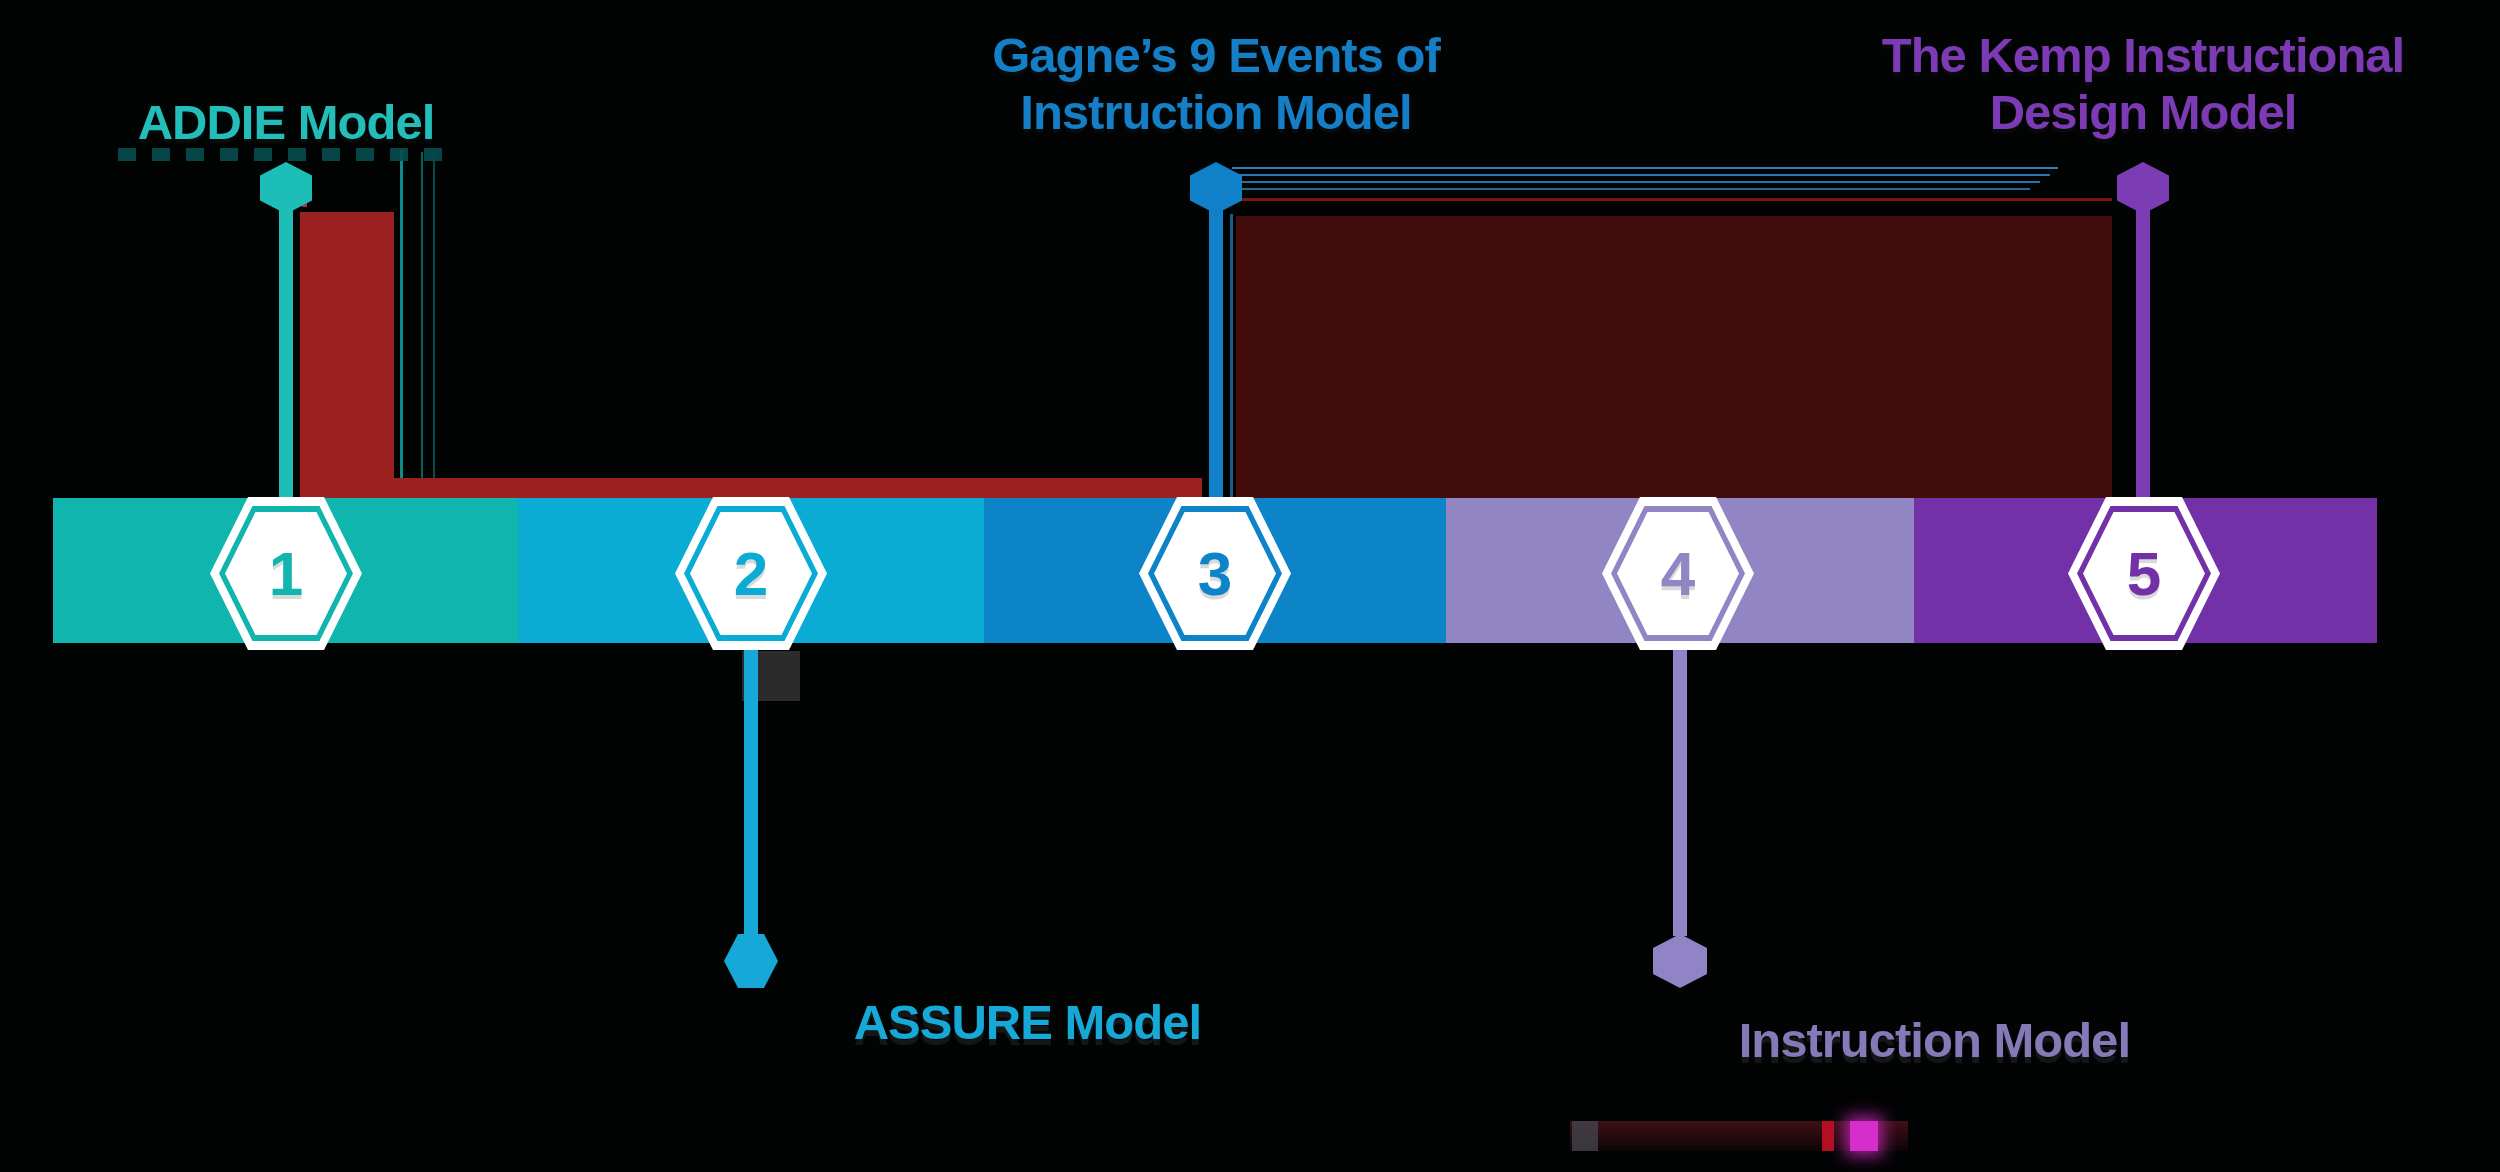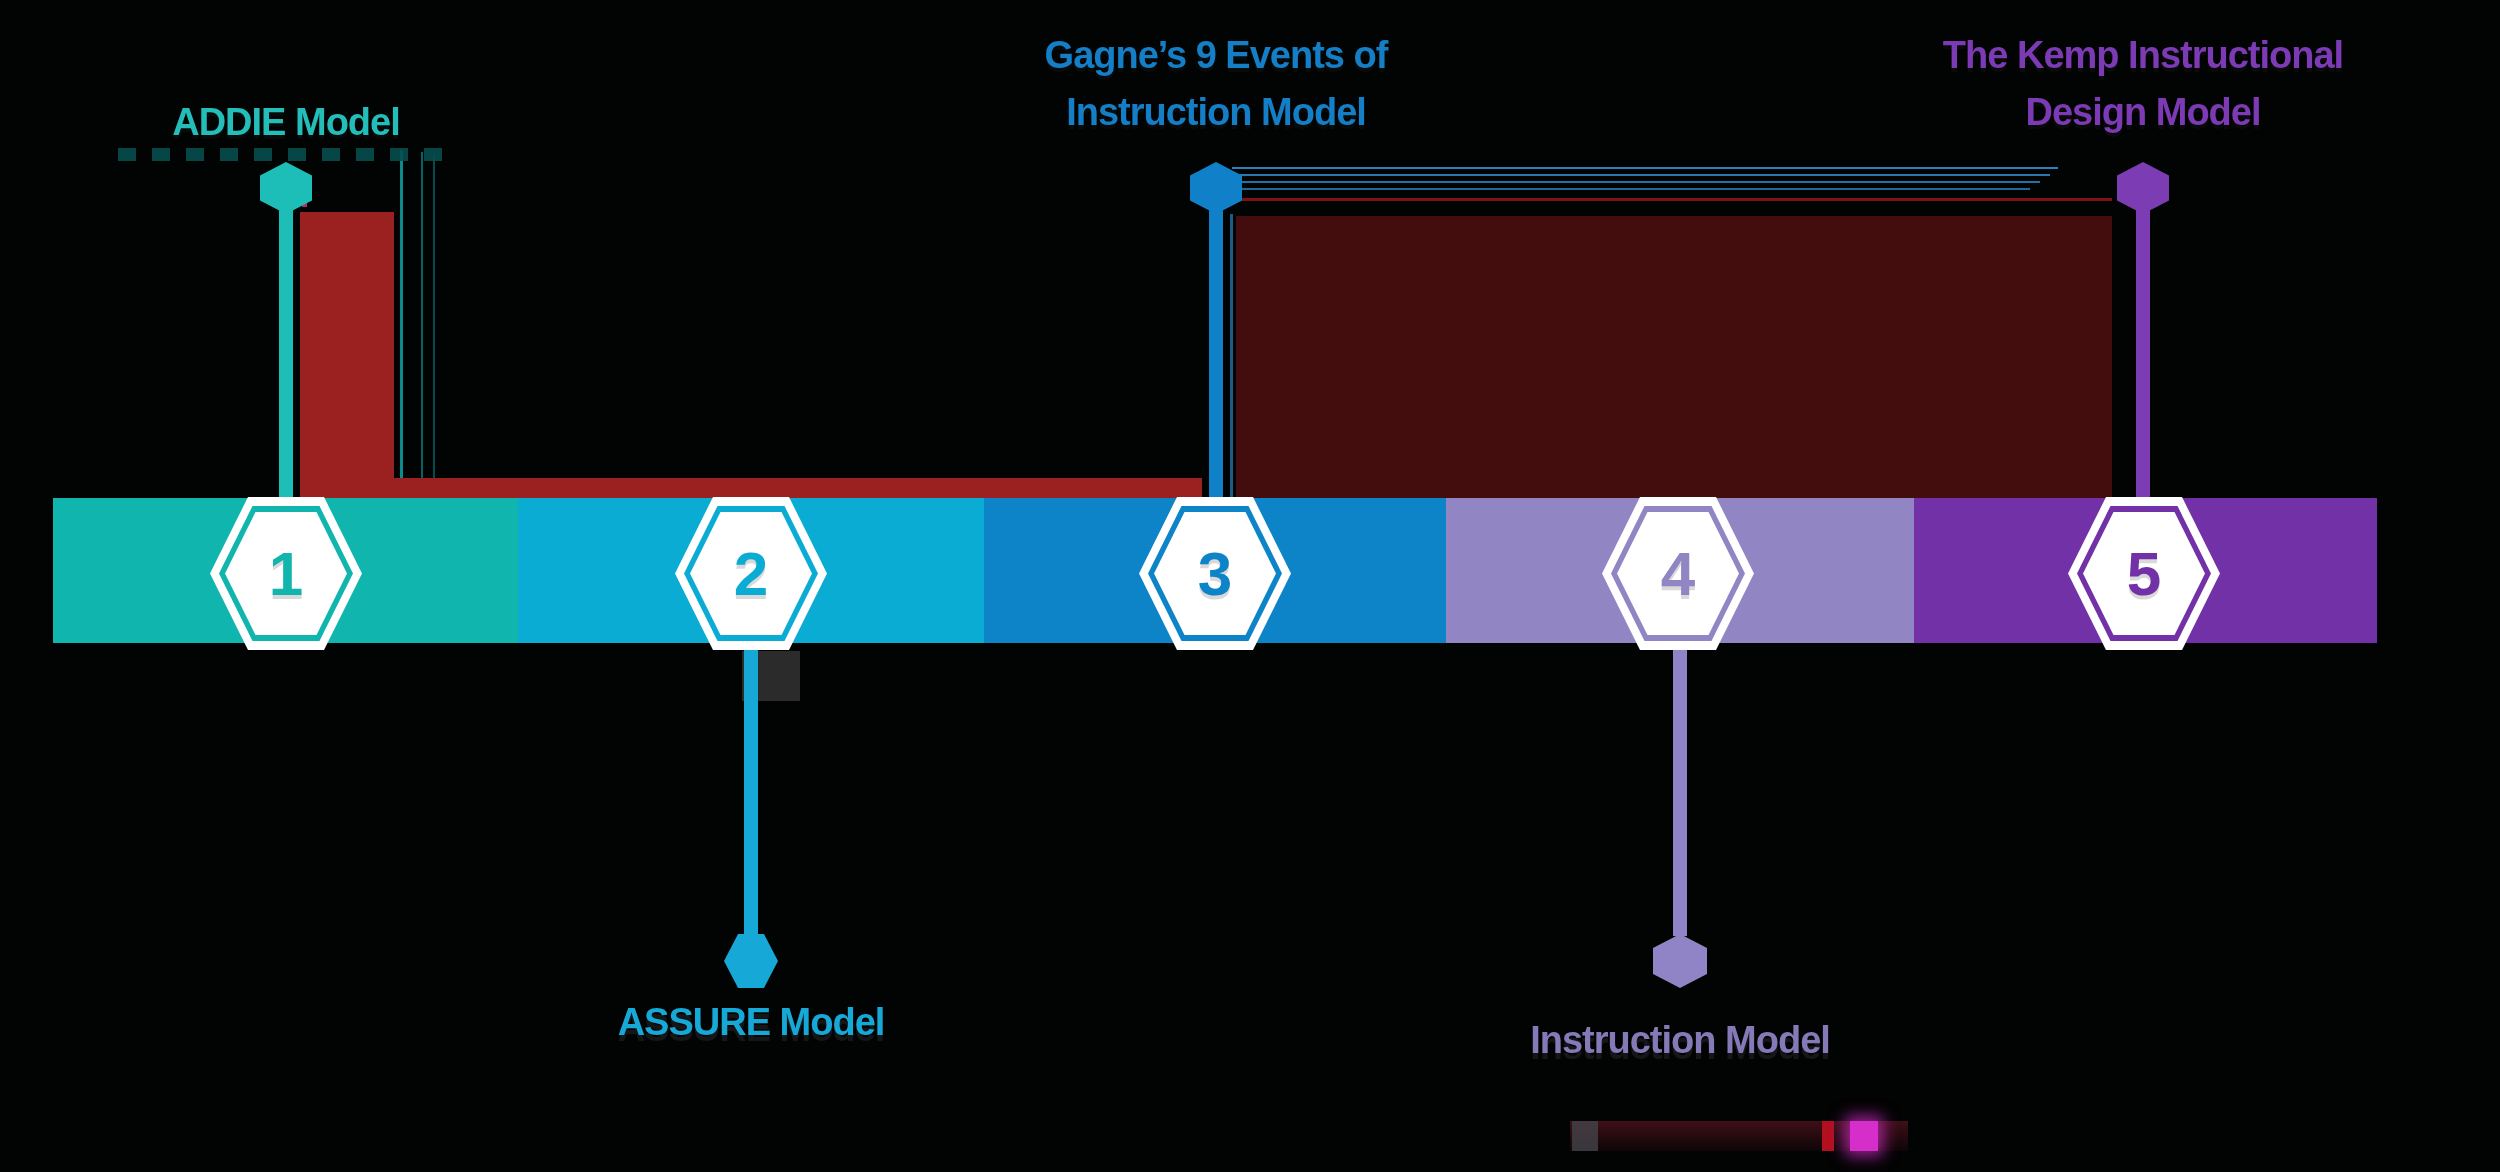--- a/index.html
+++ b/index.html
@@ -50,25 +50,25 @@
   .hex.inner{left:15px;top:15px;right:15px;bottom:15px;background:#ffffff;}
   .badge .num{
     position:absolute;left:0;top:0;width:100%;height:100%;
     display:flex;align-items:center;justify-content:center;
     font-size:62px;font-weight:bold;color:var(--b,#888);
     text-shadow:0 4px 0 rgba(0,0,0,.15);
   }
   
   .callout .label{
     position:absolute;width:900px;text-align:center;
-    font-size:38px;line-height:57px;font-weight:bold;letter-spacing:-1px;
+    font-size:49px;line-height:57px;font-weight:bold;letter-spacing:-1px;
     color:var(--t,#fff);
   }
   .callout.top .label{text-shadow:0 4px 0 rgba(30,30,30,.25);}
-  .callout.bottom .label{text-shadow:0 6px 0 rgba(66,66,72,.3);}
+  .callout.bottom .label{text-shadow:0 6px 0 rgba(66,66,72,.3);text-align:right;}
   .dot{position:absolute;background:var(--c,#fff);}
   .dot.vhex{clip-path:polygon(50% 0%,100% 26%,100% 74%,50% 100%,0% 74%,0% 26%);}
   .dot.hhex{clip-path:polygon(0% 50%,26% 0%,74% 0%,100% 50%,74% 100%,26% 100%);}
   .conn{position:absolute;width:14px;background:var(--c,#fff);}
   
   #m1 .label{left:-164px;top:94px;}           
   #m1 .dot{left:260px;top:162px;width:52px;height:52px;}
   #m1 .conn{left:279px;top:209px;height:290px;}
   
   #m3 .label{left:766px;top:27px;}            

